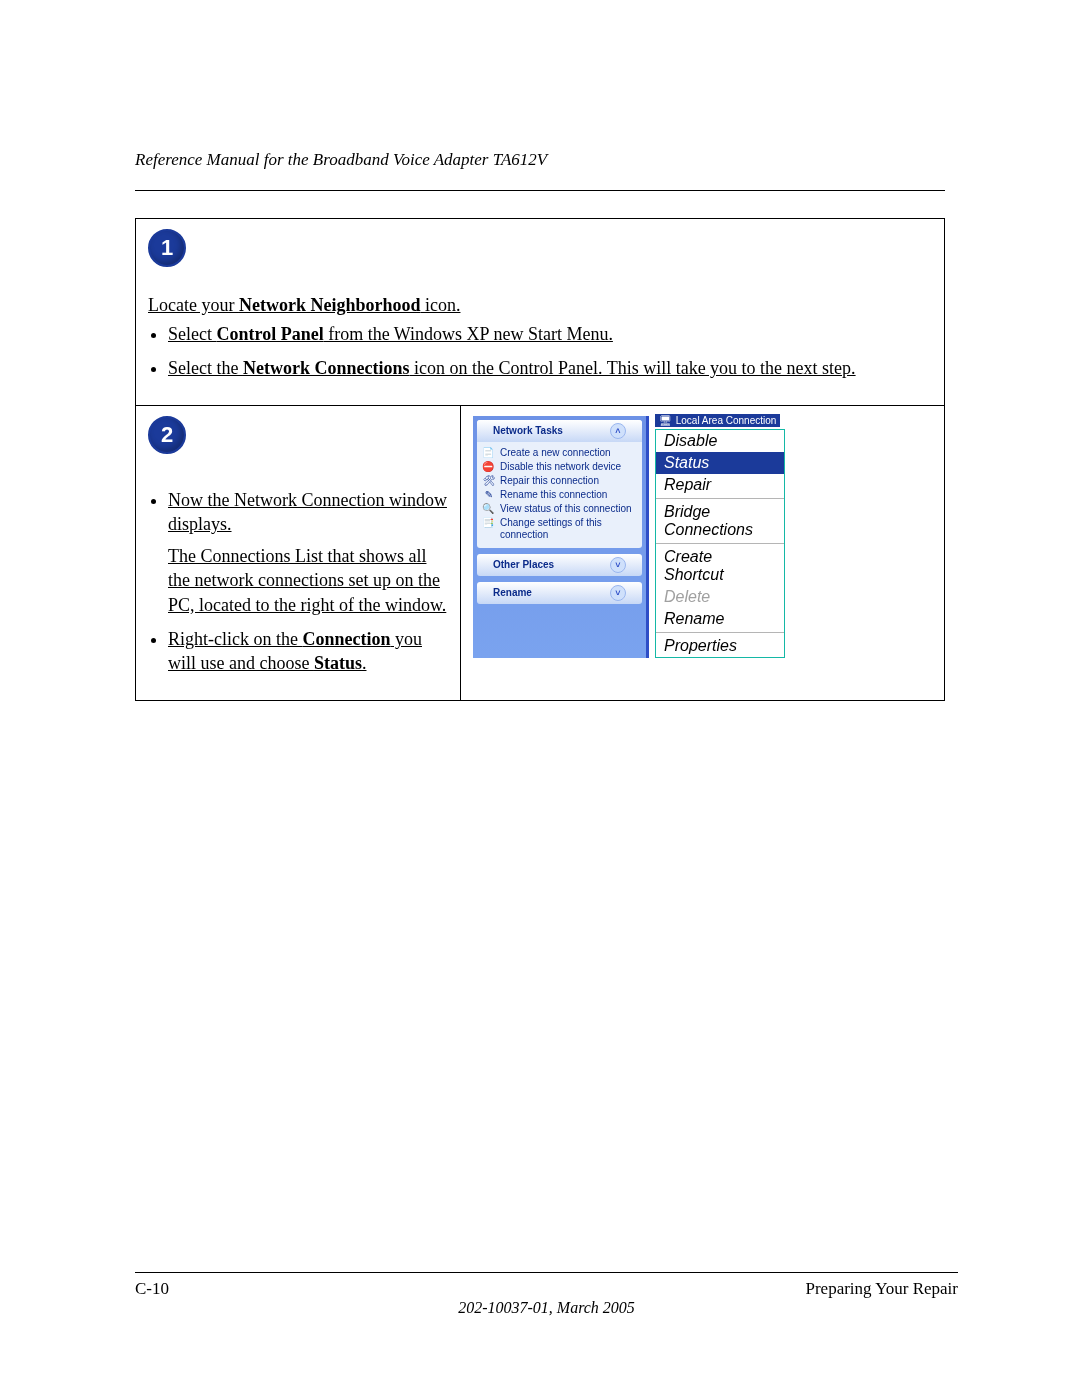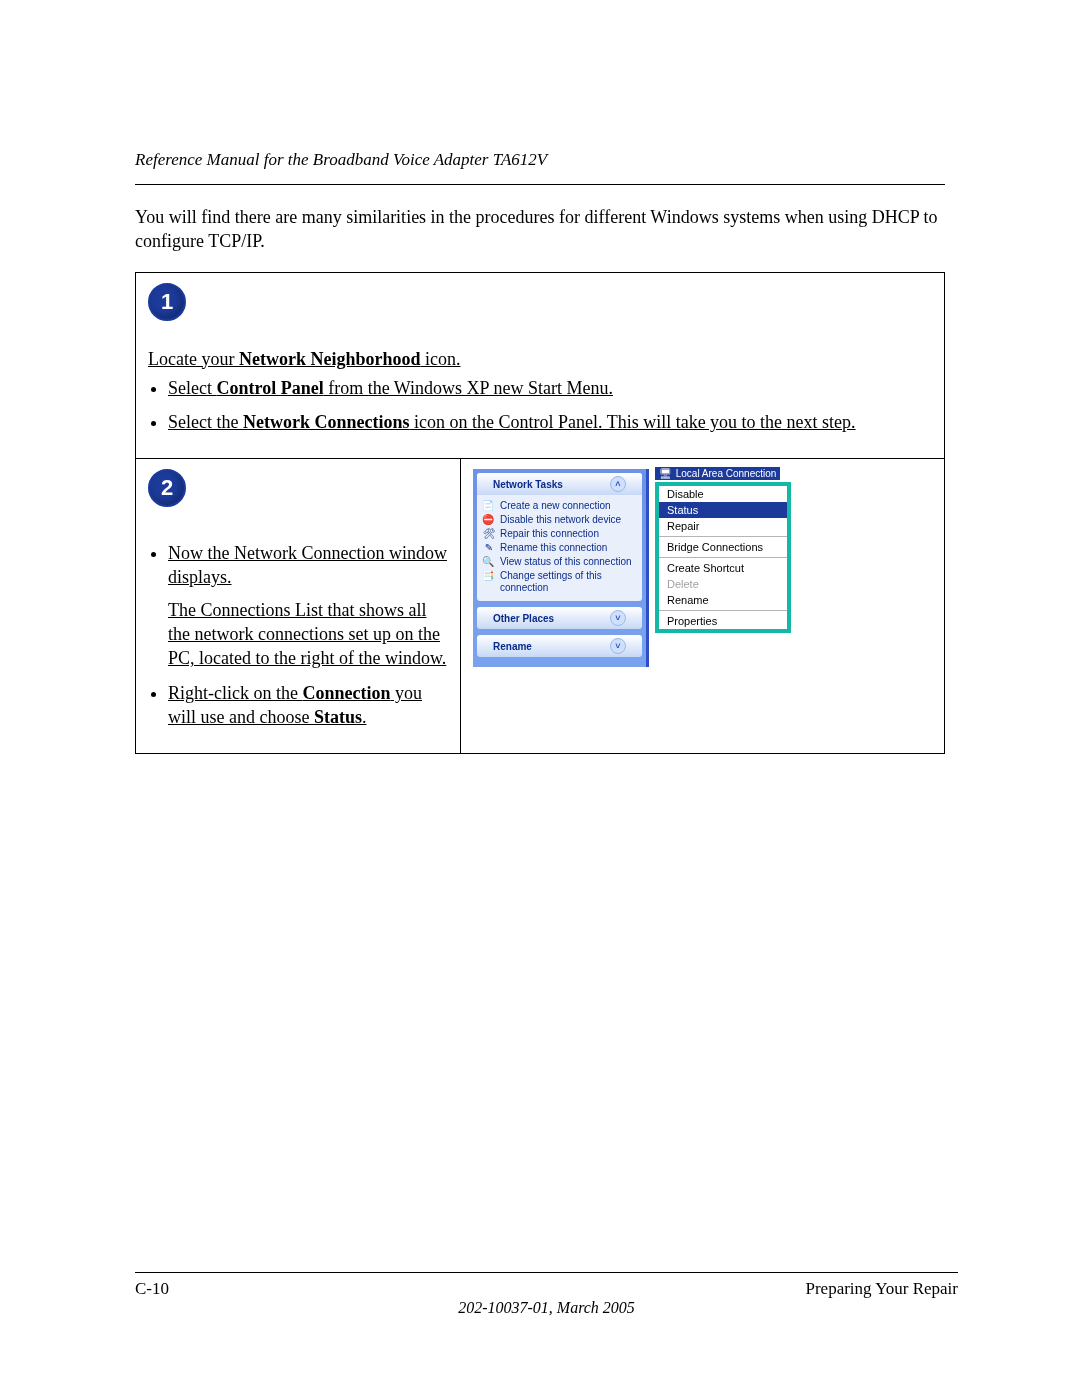--- a/index.html
+++ b/index.html
@@ -14,22 +14,22 @@
     position: relative;
     box-sizing: border-box;
   }
   .page {
     padding: 150px 135px 0 135px;
   }
   .running-header {
     font-style: italic;
     font-size: 17px;
     border-bottom: 1.5px solid #000;
-    padding-bottom: 14px;
-    margin-bottom: 20px;
+    padding-bottom: 20px;
+    margin-bottom: 27px;
   }
   h2.h-main {
     font-family: Arial, Helvetica, sans-serif;
     font-weight: bold;
     font-size: 24px;
     margin: 0 0 18px 0;
   }
   h3.h-sub {
     font-family: Arial, Helvetica, sans-serif;
     font-weight: bold;
@@ -130,25 +130,26 @@
   .xp-connection {
     margin-top: -2px;
   }
   .xp-conn-label {
     background: #1b3a9a; color: #fff; padding: 1px 4px;
     display: inline-flex; align-items: center; gap: 4px;
     font-size: 10px;
   }
   .ctx-menu {
     background: #fff;
-    border: 4px solid #14b8a6;
+    border: 1px solid #14b8a6;
     width: 128px;
-    font-size: 11px;
+    font-size: 16px;
     color: #000;
     margin-top: 2px;
+    font-style: italic;
   }
   .ctx-sep { border-top: 1px solid #b5b5b5; margin: 2px 0; }
   .ctx-item { padding: 2px 8px; }
   .ctx-item.hl { background: #1b3a9a; color: #fff; }
   .ctx-item.disabled { color: #a0a0a0; }
 
   .footer {
     position: absolute;
     left: 135px; right: 122px;
     bottom: 80px;
@@ -162,21 +163,20 @@
   }
   b { font-weight: bold; }
 </style>
 </head>
 <body>
 
 <div class="page">
   <div class="running-header">Reference Manual for the Broadband Voice Adapter TA612V</div>
 
 
-  <p class="body">You will find there are many similarities in the procedures for different Windows systems when using DHCP to configure TCP/IP.</p>
 
 
   <table class="step-table">
 
     <tbody>
         <tr>
       <td colspan="2">
         <span class="step-num">1</span>
         <div class="step-body">
           <div>

